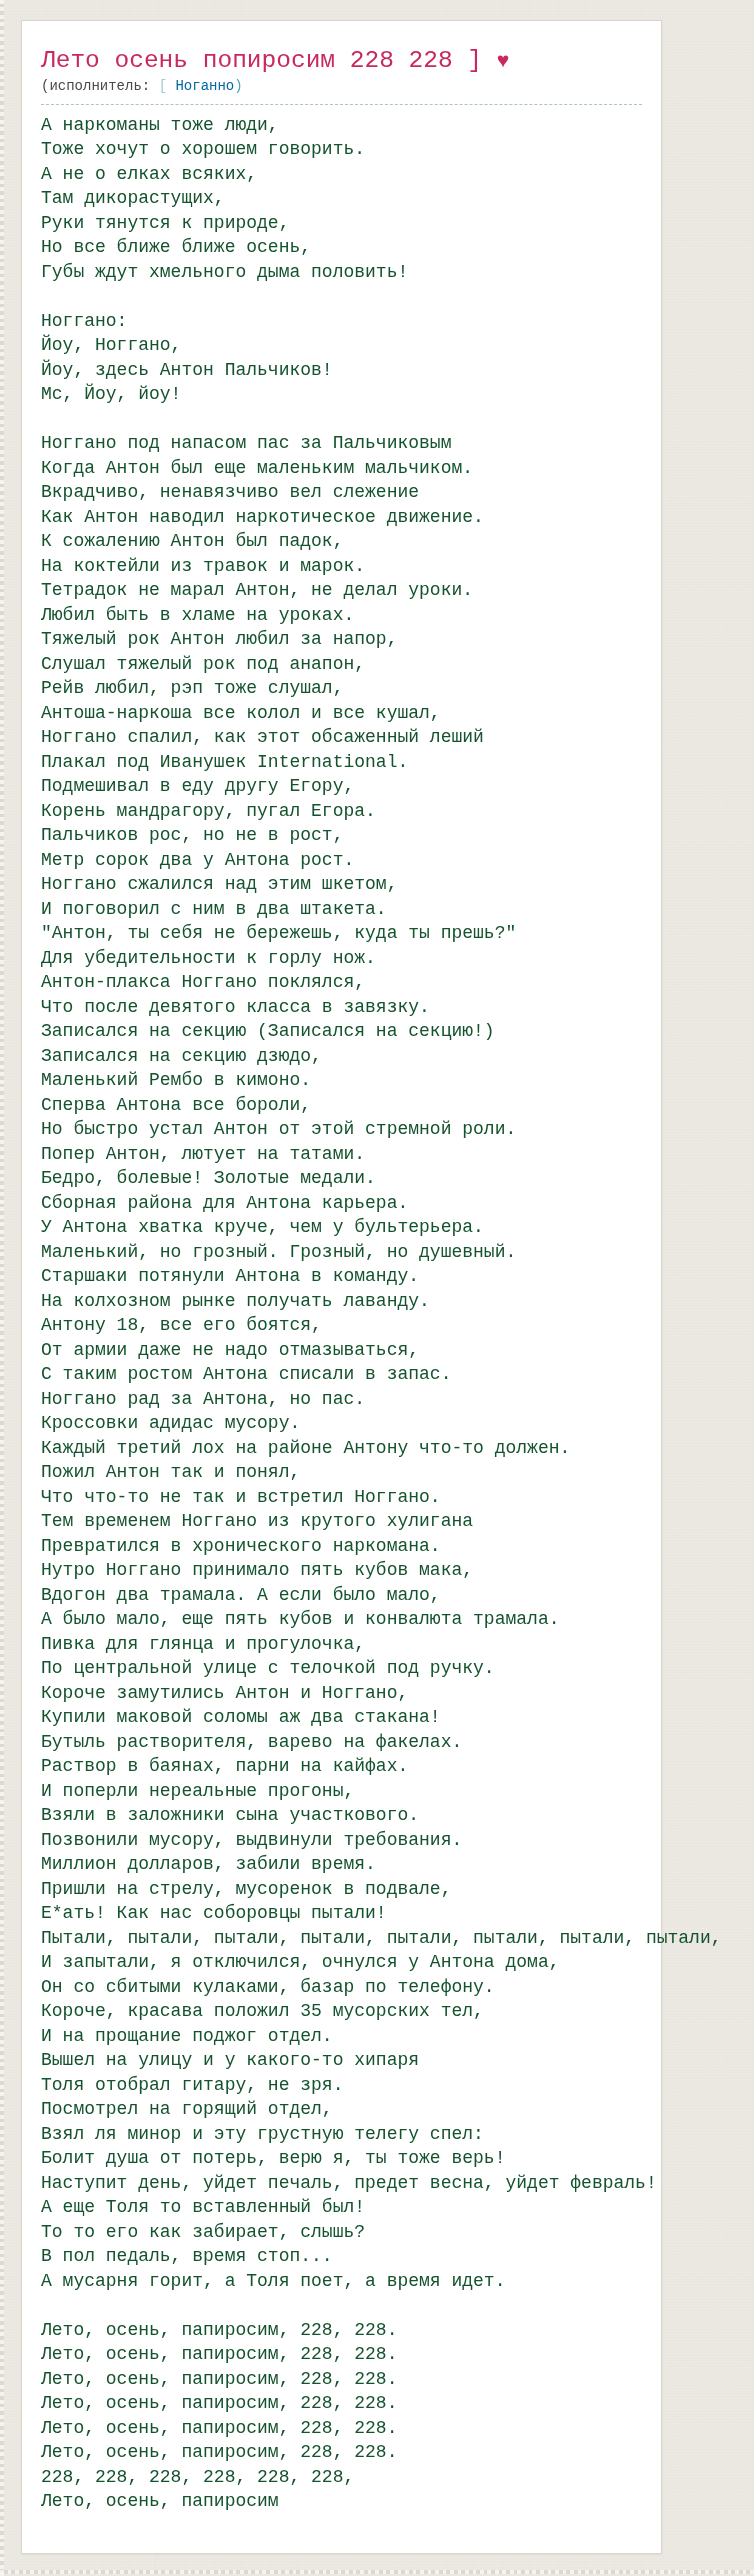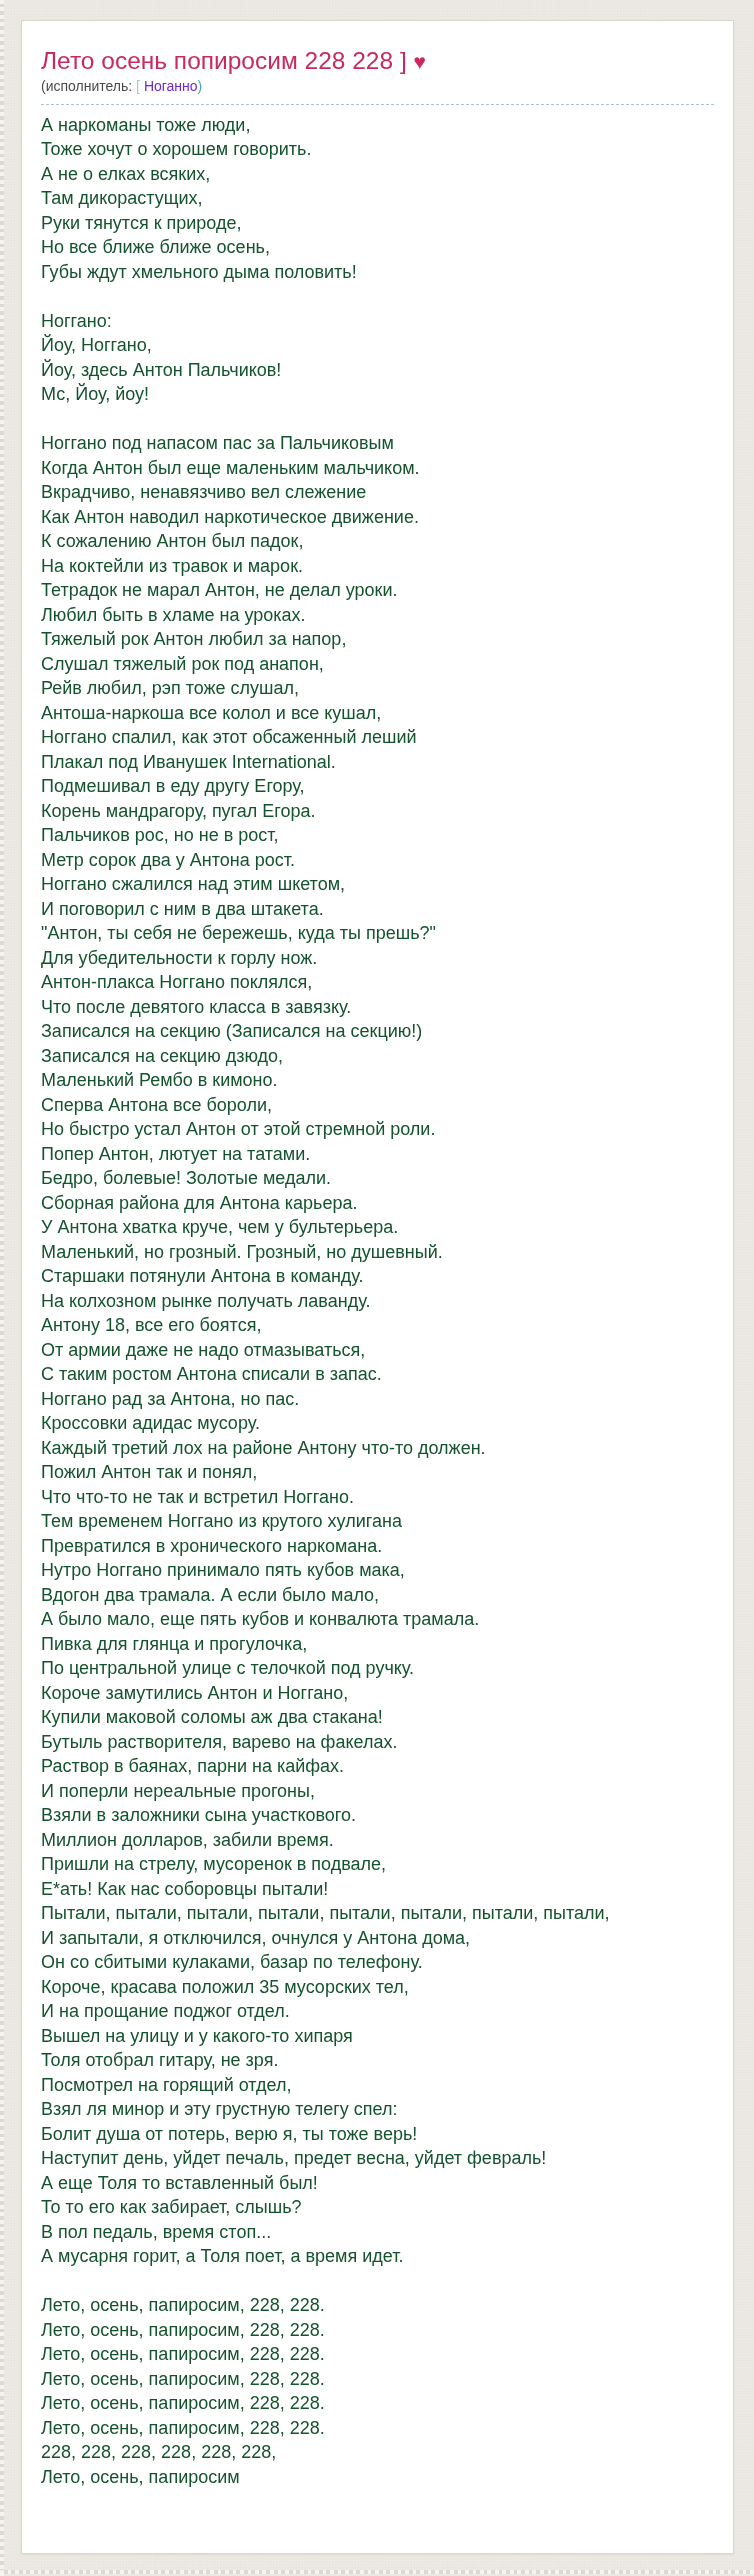--- a/index.html
+++ b/index.html
@@ -36,27 +36,28 @@
     width: 0.9px; height: 151px;
     background: linear-gradient(to bottom, transparent, rgba(180,172,160,.35), transparent);
     transform: rotate(14deg);
   }
   .crease1 { left: 170px; bottom: 0; }
 
   .card {
     position: absolute;
     left: 21px;
     top: 20px;
-    width: 713px;
+    width: 641px;
     height: 2534px;
     background: #ffffff;
     border: 0.9px solid #d9d5cf;
     box-shadow: 0 0.9px 1.9px rgba(0,0,0,.06);
     box-sizing: border-box;
     padding: 17px 19px 19px 19px;
+    font-family: Liberation Mono, monospace;
   }
 
   .song-title {
     margin: 9.4px 0 1.9px 0;
     font-size: 24.5px;
     font-weight: normal;
     color: #c8295e;
     line-height: 28px;
     letter-spacing: 0;
   }
@@ -69,21 +70,21 @@
     font-size: 14px;
     color: #4a4a4a;
     line-height: 17px;
     padding-bottom: 8.5px;
     border-bottom: 0.9px dashed #a9c3cf;
   }
   .artist-line .bracket {
     color: #9ecbd3;
   }
   .artist-line a.artist-link {
-    color: #6d28d9;
+    color: #0369a1;
     text-decoration: none;
     cursor: pointer;
   }
   .artist-line .suffix {
     color: #4da4b4;
   }
 
   .lyrics {
     margin-top: 8px;
     font-size: 18px;
@@ -177,20 +178,21 @@
         <div class="lyric-line">Вдогон два трамала. А если было мало,</div>
         <div class="lyric-line">А было мало, еще пять кубов и конвалюта трамала.</div>
         <div class="lyric-line">Пивка для глянца и прогулочка,</div>
         <div class="lyric-line">По центральной улице с телочкой под ручку.</div>
         <div class="lyric-line">Короче замутились Антон и Ноггано,</div>
         <div class="lyric-line">Купили маковой соломы аж два стакана!</div>
         <div class="lyric-line">Бутыль растворителя, варево на факелах.</div>
         <div class="lyric-line">Раствор в баянах, парни на кайфах.</div>
         <div class="lyric-line">И поперли нереальные прогоны,</div>
         <div class="lyric-line">Взяли в заложники сына участкового.</div>
+        <div class="lyric-line">Позвонили мусору, выдвинули требования.</div>
         <div class="lyric-line">Миллион долларов, забили время.</div>
         <div class="lyric-line">Пришли на стрелу, мусоренок в подвале,</div>
         <div class="lyric-line">Е*ать! Как нас соборовцы пытали!</div>
         <div class="lyric-line">Пытали, пытали, пытали, пытали, пытали, пытали, пытали, пытали,</div>
         <div class="lyric-line">И запытали, я отключился, очнулся у Антона дома,</div>
         <div class="lyric-line">Он со сбитыми кулаками, базар по телефону.</div>
         <div class="lyric-line">Короче, красава положил 35 мусорских тел,</div>
         <div class="lyric-line">И на прощание поджог отдел.</div>
         <div class="lyric-line">Вышел на улицу и у какого-то хипаря</div>
         <div class="lyric-line">Толя отобрал гитару, не зря.</div>

